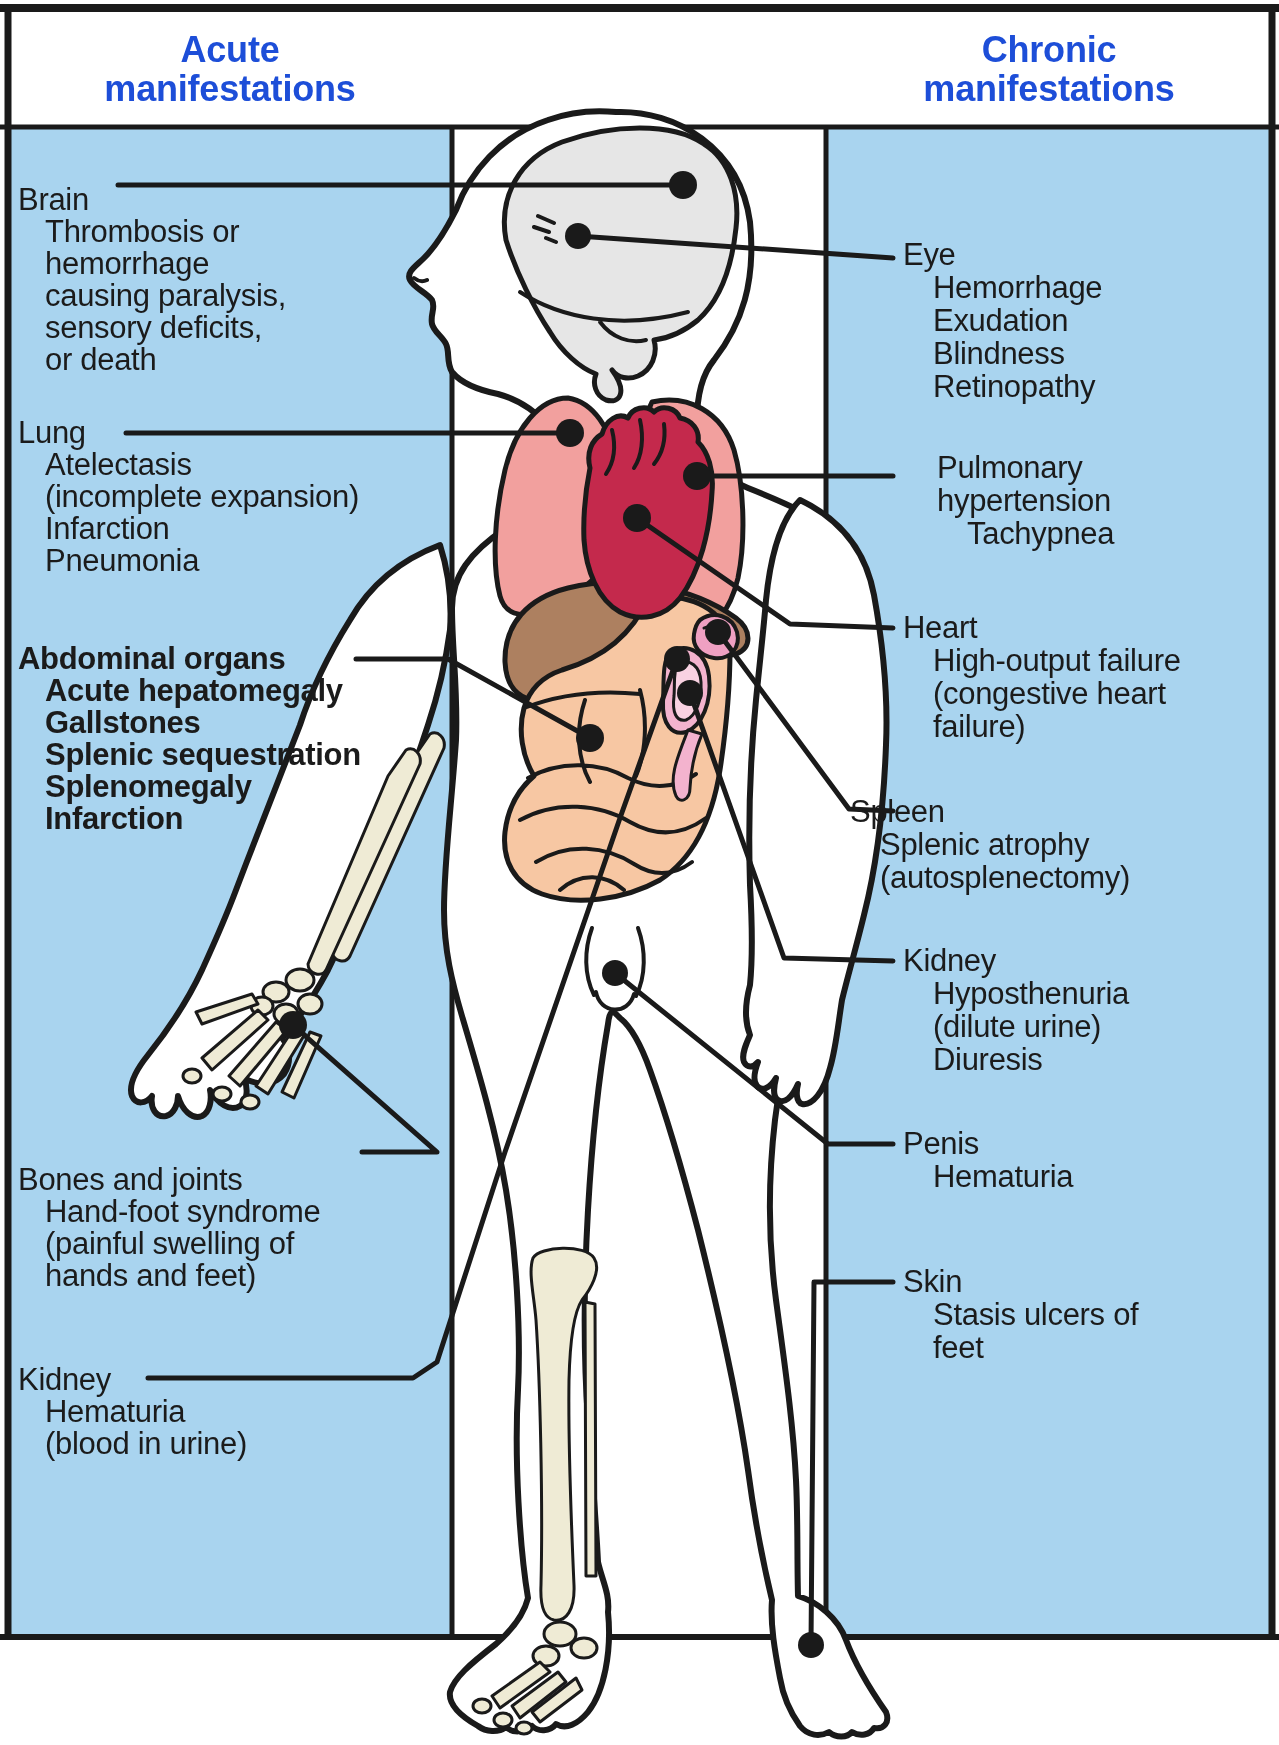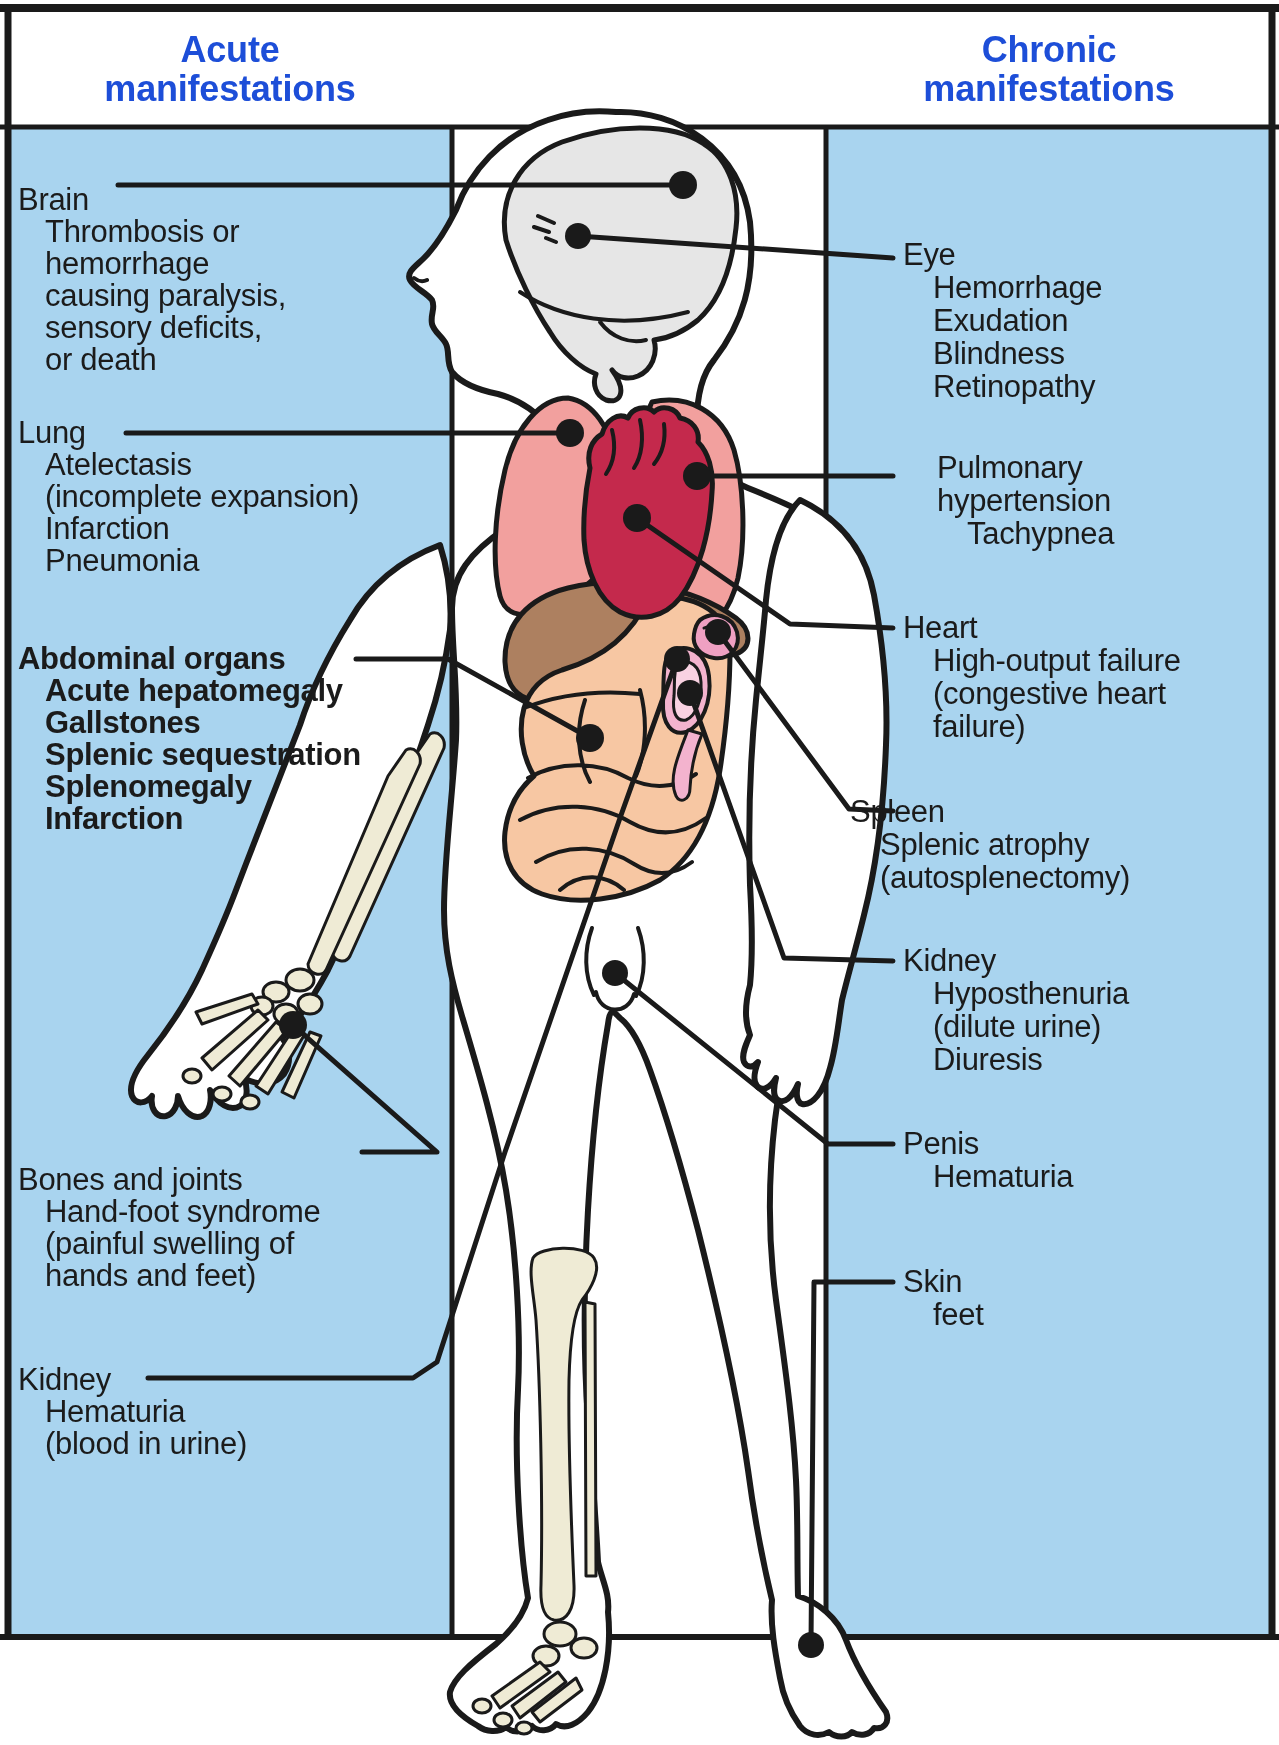--- a/index.html
+++ b/index.html
@@ -394,16 +394,17 @@
         <div class="lbl ind1">Hyposthenuria</div>
         <div class="lbl ind1">(dilute urine)</div>
         <div class="lbl ind1">Diuresis</div>
       </div>
       <div class="section" style="left: 903px; top: 1127px;">
         <div class="lbl">Penis</div>
         <div class="lbl ind1">Hematuria</div>
       </div>
       <div class="section" style="left: 903px; top: 1265px;">
         <div class="lbl">Skin</div>
+        <div class="lbl ind1">Stasis ulcers of</div>
         <div class="lbl ind1">feet</div>
       </div>
     </div>
 </div>
 
 </body></html>

